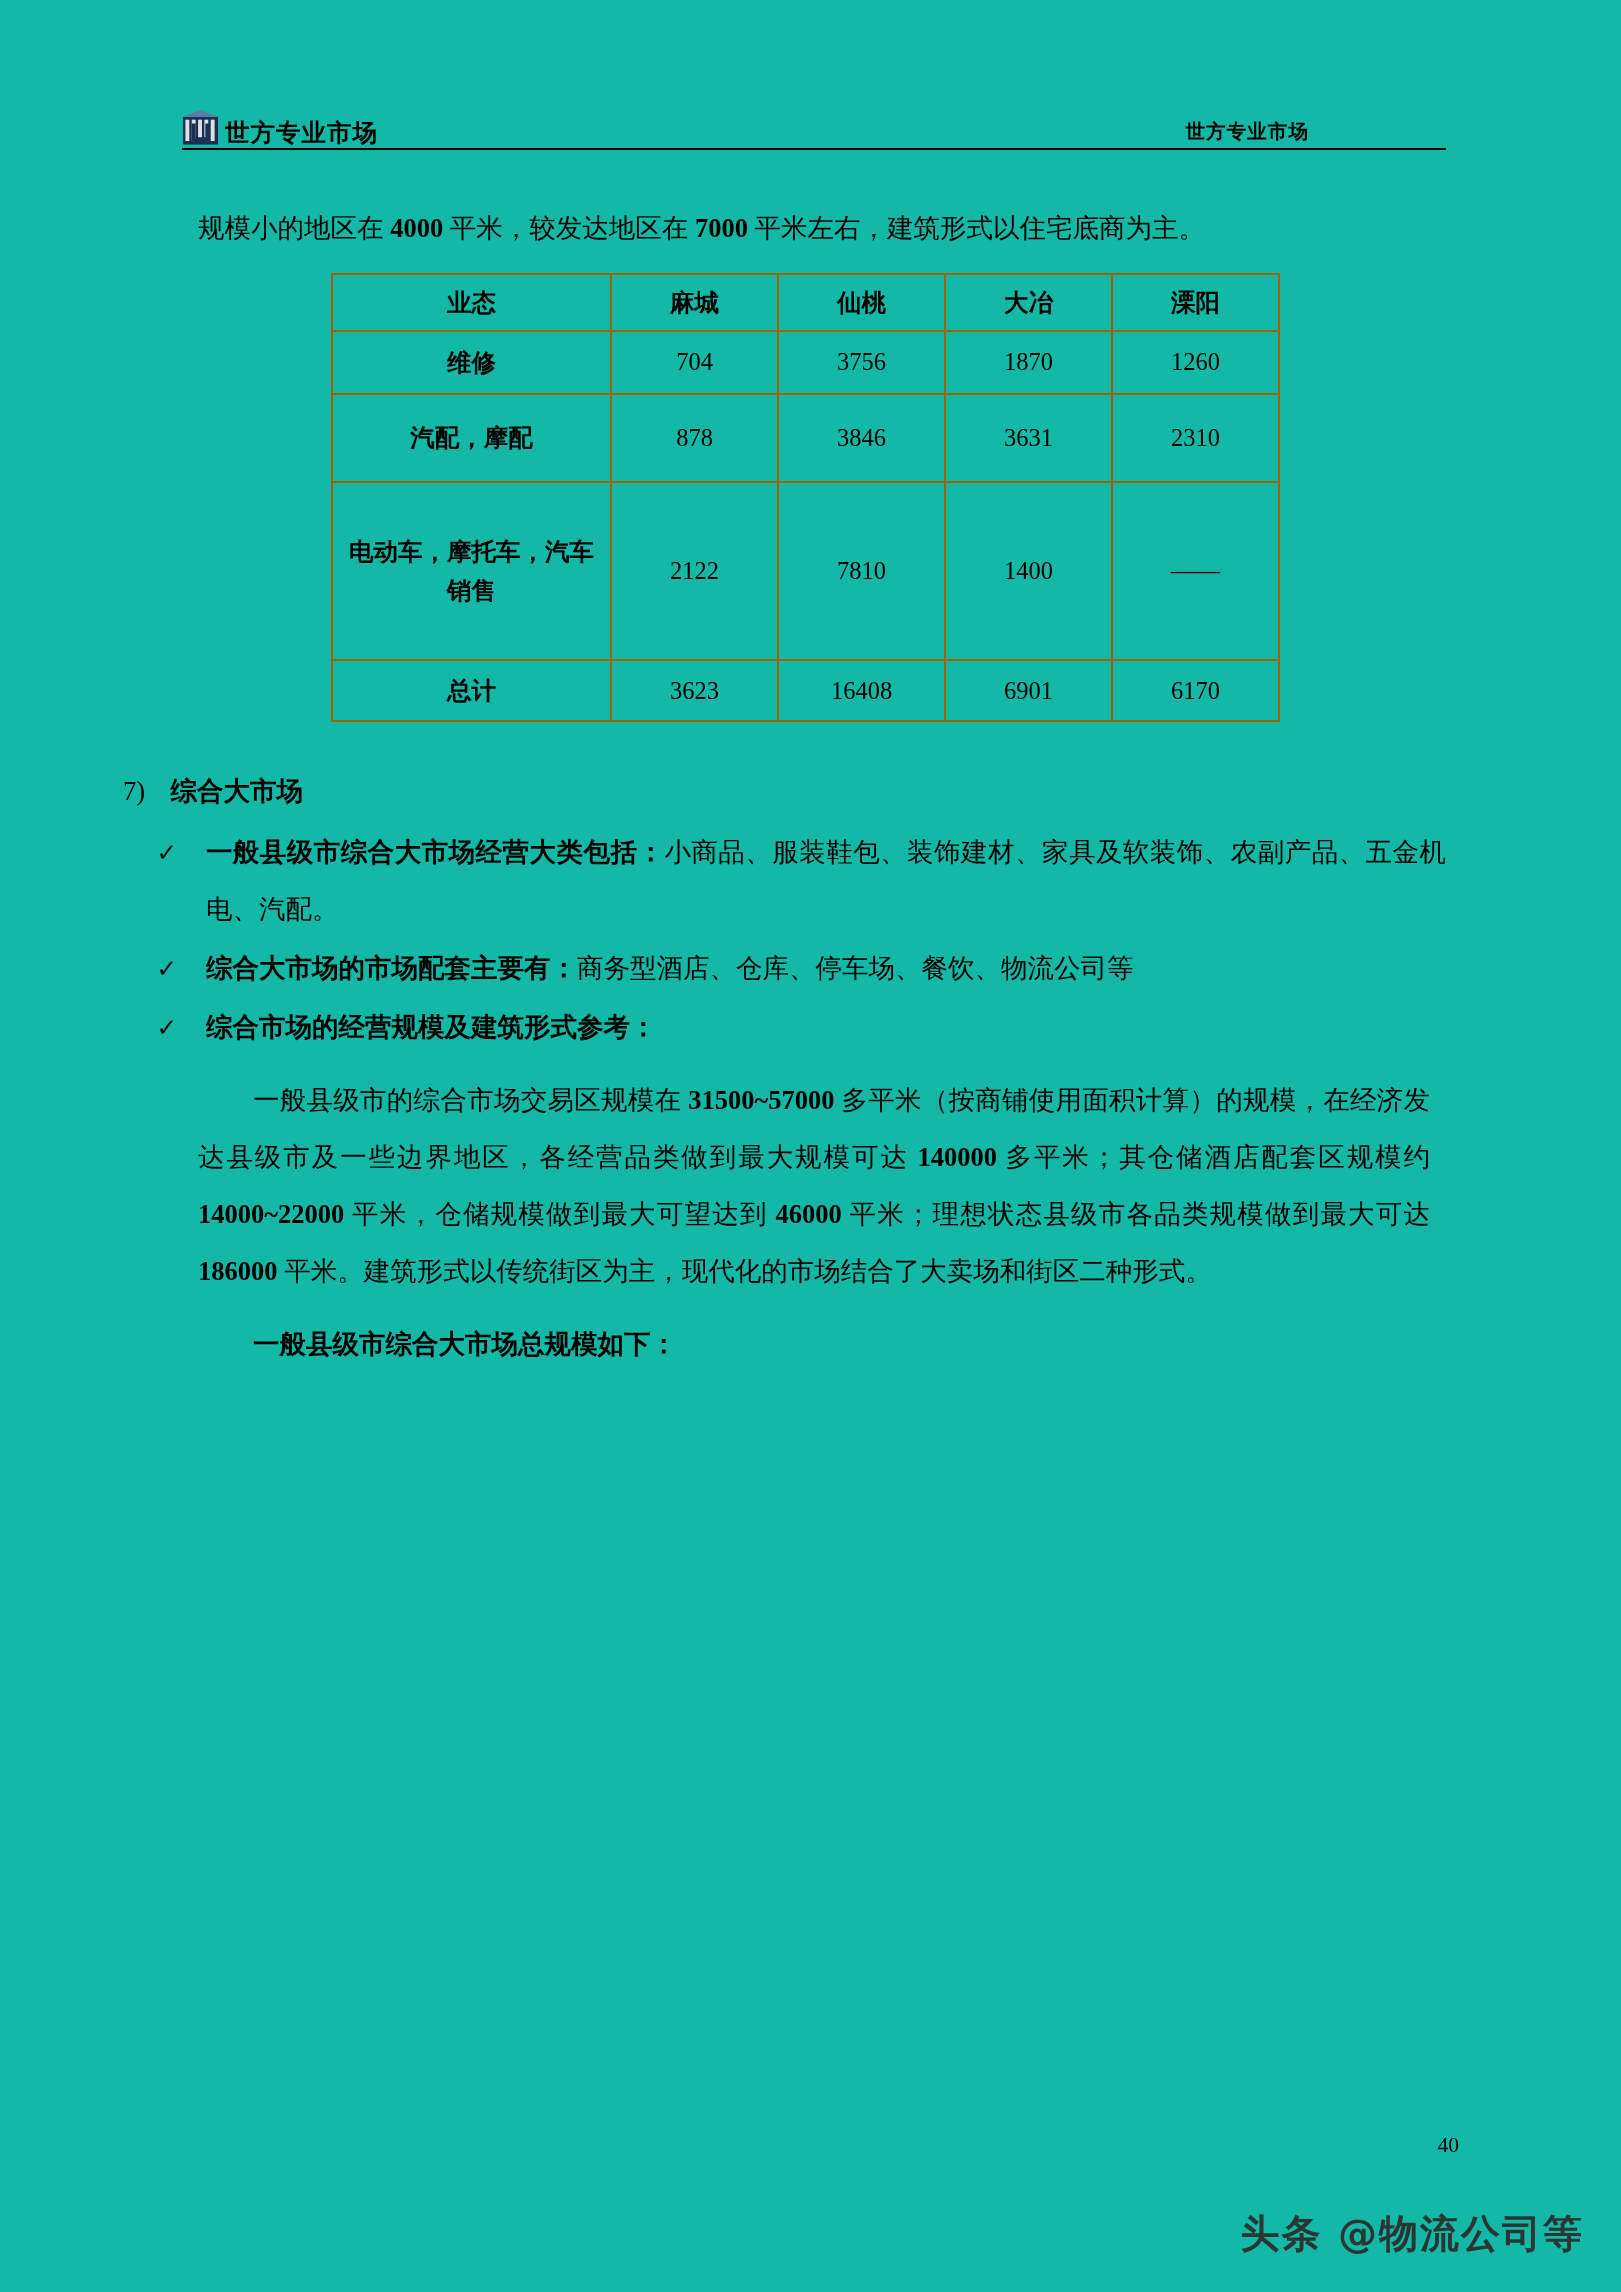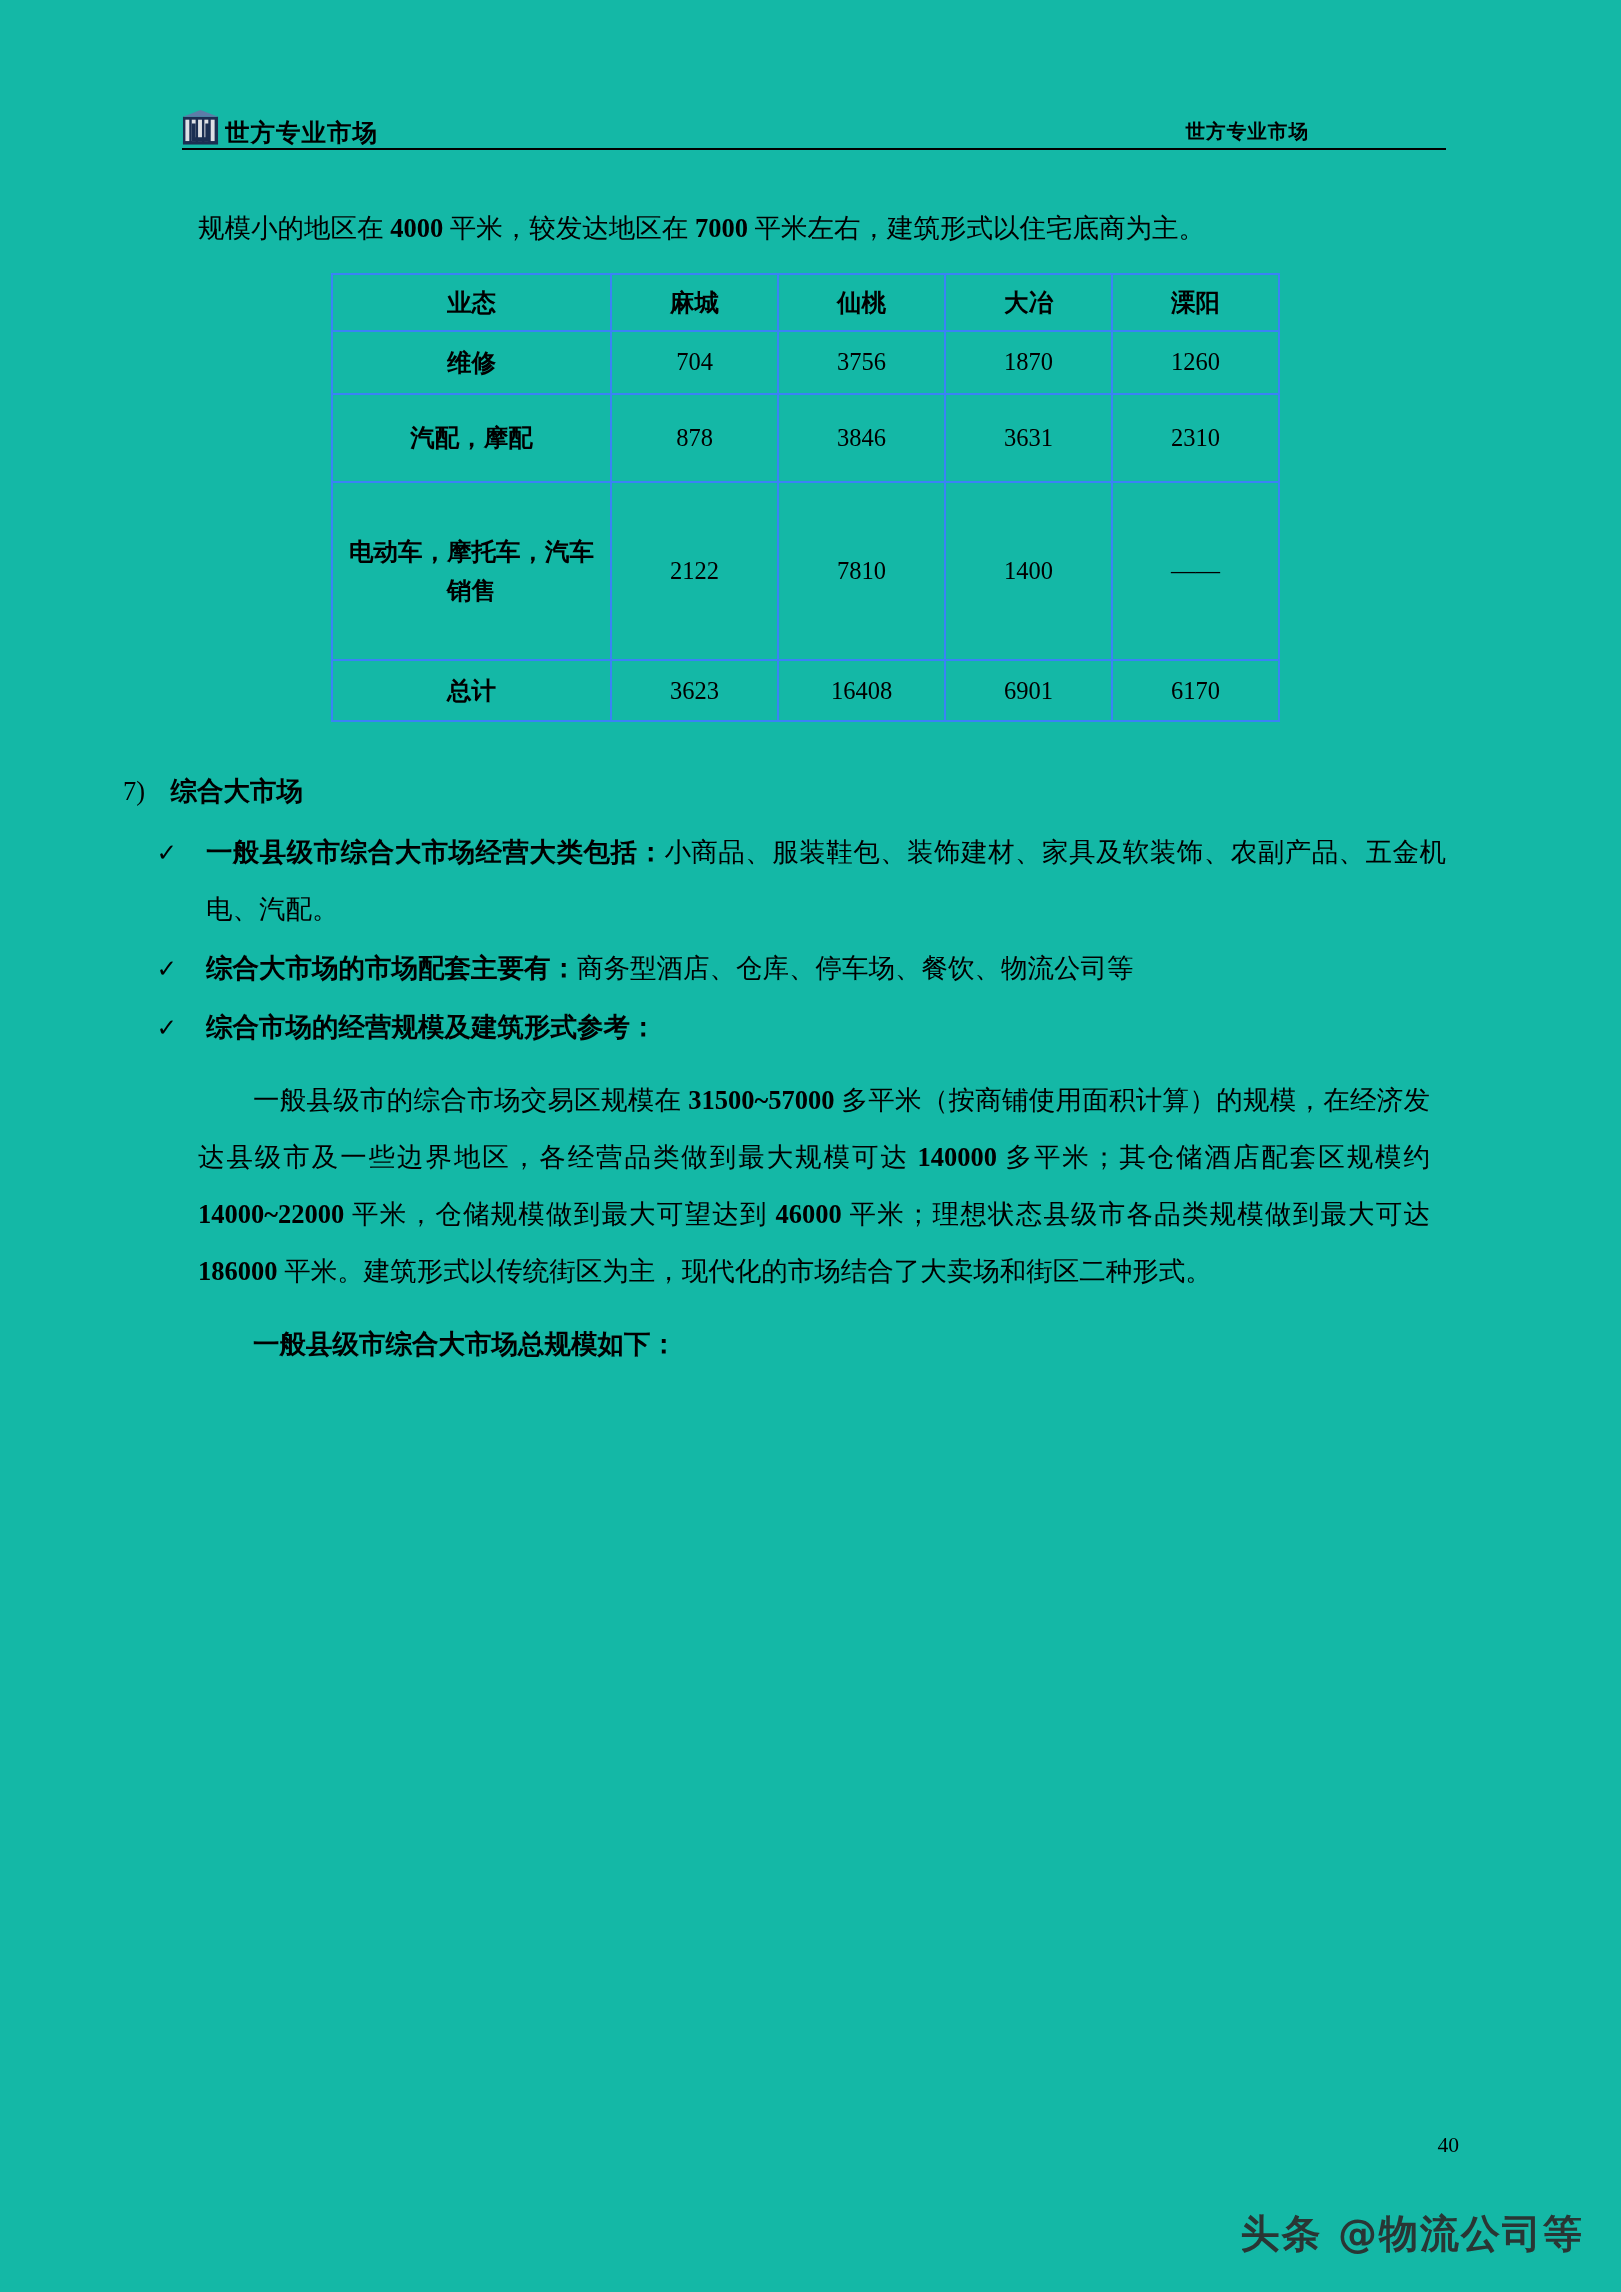--- a/index.html
+++ b/index.html
@@ -95,21 +95,21 @@
   .data-table-wrap {
     margin-top: 13.7px;
     margin-left: 149px;
   }
   table.data-table {
     border-collapse: collapse;
     width: 946px;
     table-layout: fixed;
   }
   table.data-table td, table.data-table th {
-    border: 2px solid #3b82f6;
+    border: 2px solid #a16207;
     text-align: center;
     vertical-align: middle;
     font-size: 24.5px;
     padding: 0;
   }
   table.data-table th {
     font-weight: bold;
     height: 55px;
   }
   table.data-table td.cat {

